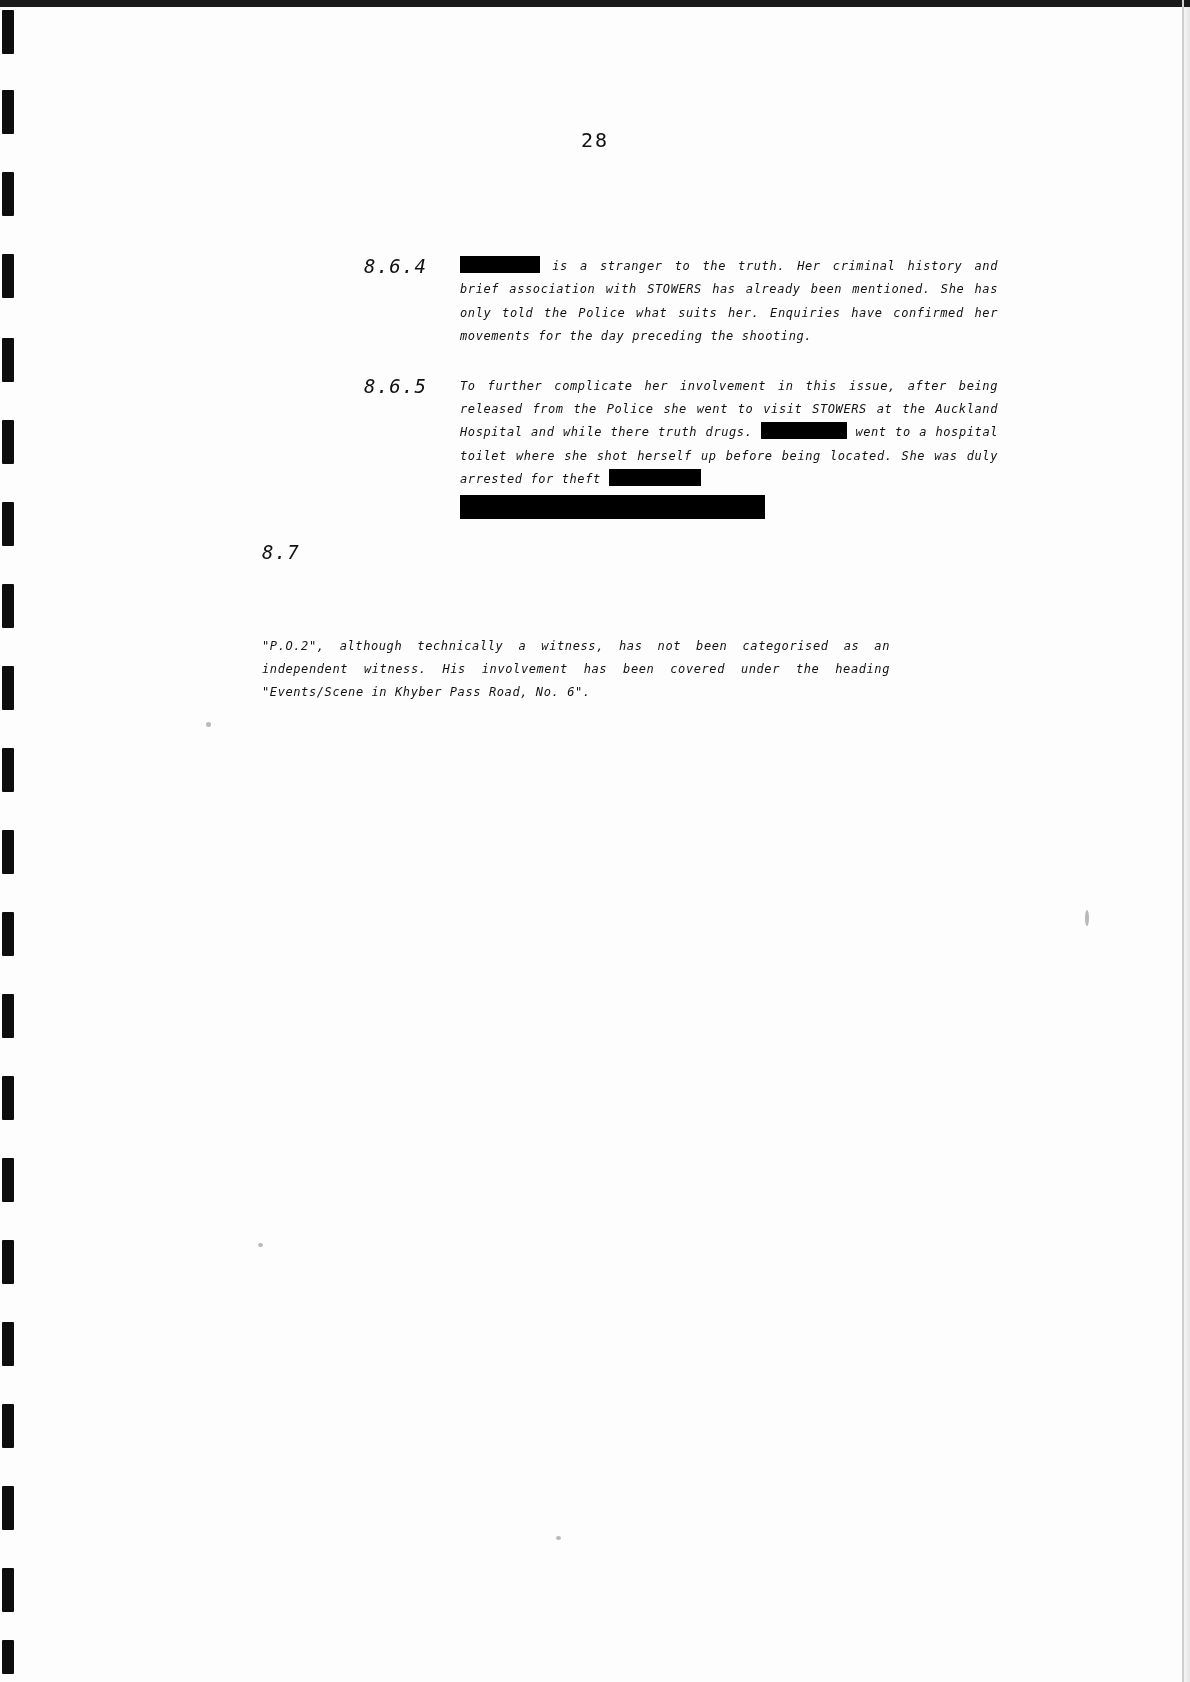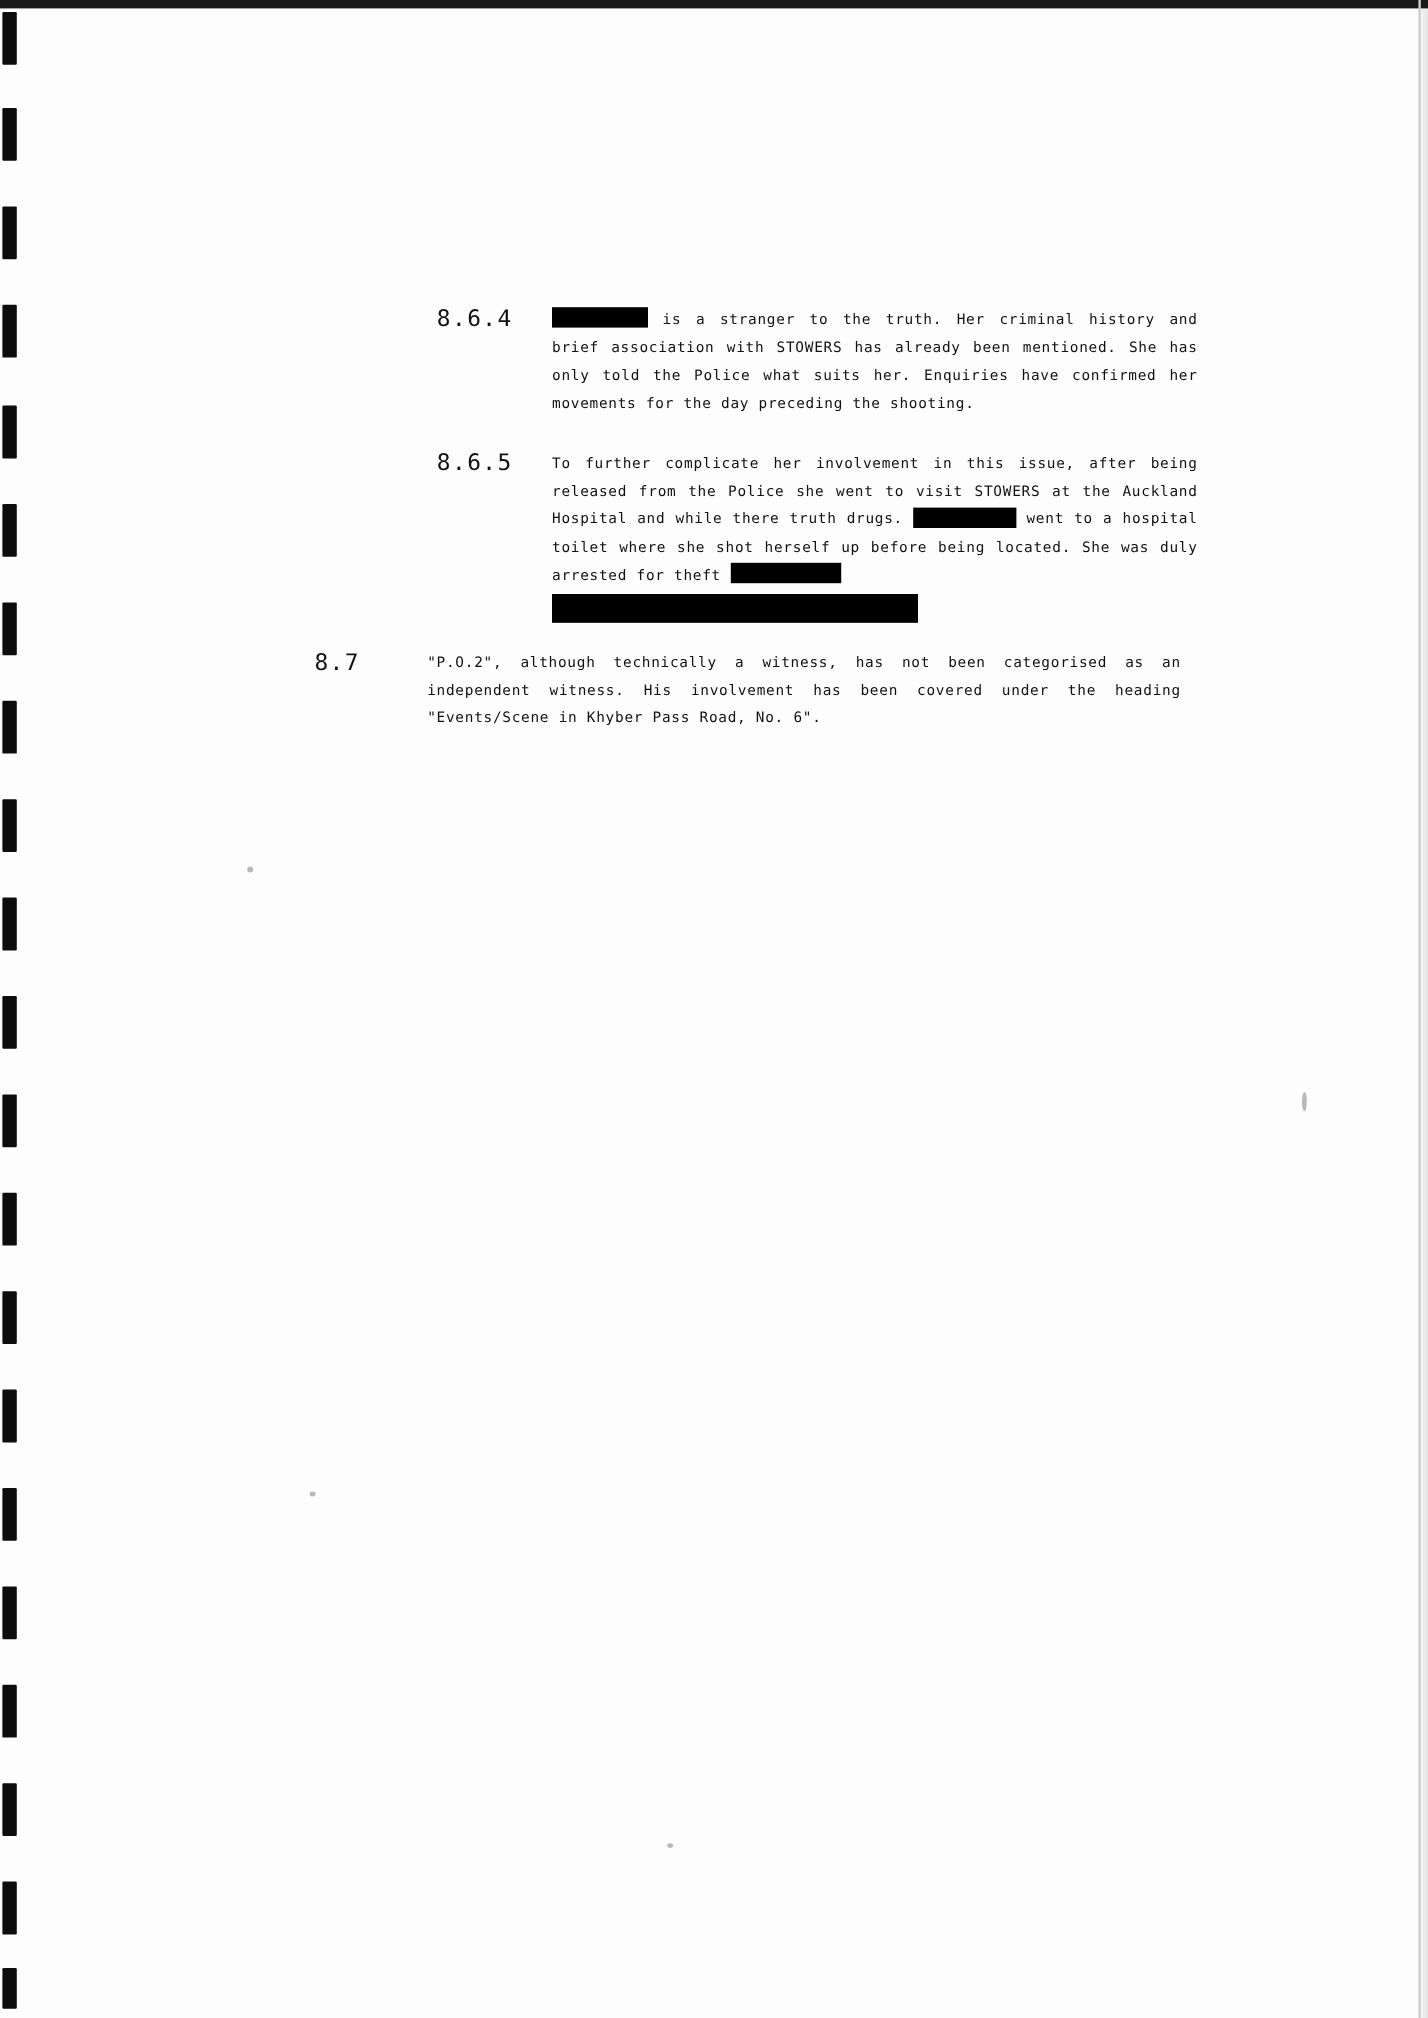--- a/index.html
+++ b/index.html
@@ -73,20 +73,21 @@
     text-align: center;
     font-size: 20px;
     letter-spacing: 2px;
   }
 
   .body {
     position: absolute;
     top: 255px;
     left: 268px;
     width: 730px;
+    font-style: italic;
   }
 
   .para {
     display: flex;
     align-items: flex-start;
     margin-bottom: 26px;
   }
   .para .num {
     font-size: 19px;
     line-height: 23.4px;
@@ -157,34 +158,35 @@
     <div class="hole" style="top:1486px"></div>
     <div class="hole" style="top:1568px"></div>
     <div class="hole" style="top:1640px; height:34px"></div>
   </div>
 
   <div class="speck" style="left:206px; top:722px; width:5px; height:5px;"></div>
   <div class="speck" style="left:258px; top:1243px; width:5px; height:4px;"></div>
   <div class="speck" style="left:1085px; top:910px; width:4px; height:16px;"></div>
   <div class="speck" style="left:556px; top:1536px; width:5px; height:4px;"></div>
 
+  <div class="page-number">28</div>
 
   <div class="body">
 
     <div class="para level3">
       <div class="num">8.6.4</div>
       <div class="text"><span class="redact r-w1"></span> <span>is a stranger to the truth. Her criminal history and brief association with STOWERS has already been mentioned. She has only told the Police what suits her. Enquiries have confirmed her movements for the day preceding the shooting.</span></div>
     </div>
 
     <div class="para level3" style="margin-bottom:22px;">
       <div class="num">8.6.5</div>
       <div class="text"><span>To further complicate her involvement in this issue, after being released from the Police she went to visit STOWERS at the Auckland Hospital and while there truth drugs.</span> <span class="redact r-w2"></span> <span>went to a hospital toilet where she shot herself up before being located. She was duly arrested for theft</span> <span class="redact r-w3"></span>
         <span class="redact-block r-bar"></span>
       </div>
     </div>
 
-    <div class="para level2" style="margin-left:-6px; margin-top:18px;">
+    <div class="para level2" style="margin-left:-6px; margin-top:18px;flex-direction:column;">
       <div class="num">8.7</div>
       <div class="text">"P.O.2", although technically a witness, has not been categorised as an independent witness. His involvement has been covered under the heading "Events/Scene in Khyber Pass Road, No. 6".</div>
     </div>
 
   </div>
 </div>
 
 </body></html>

